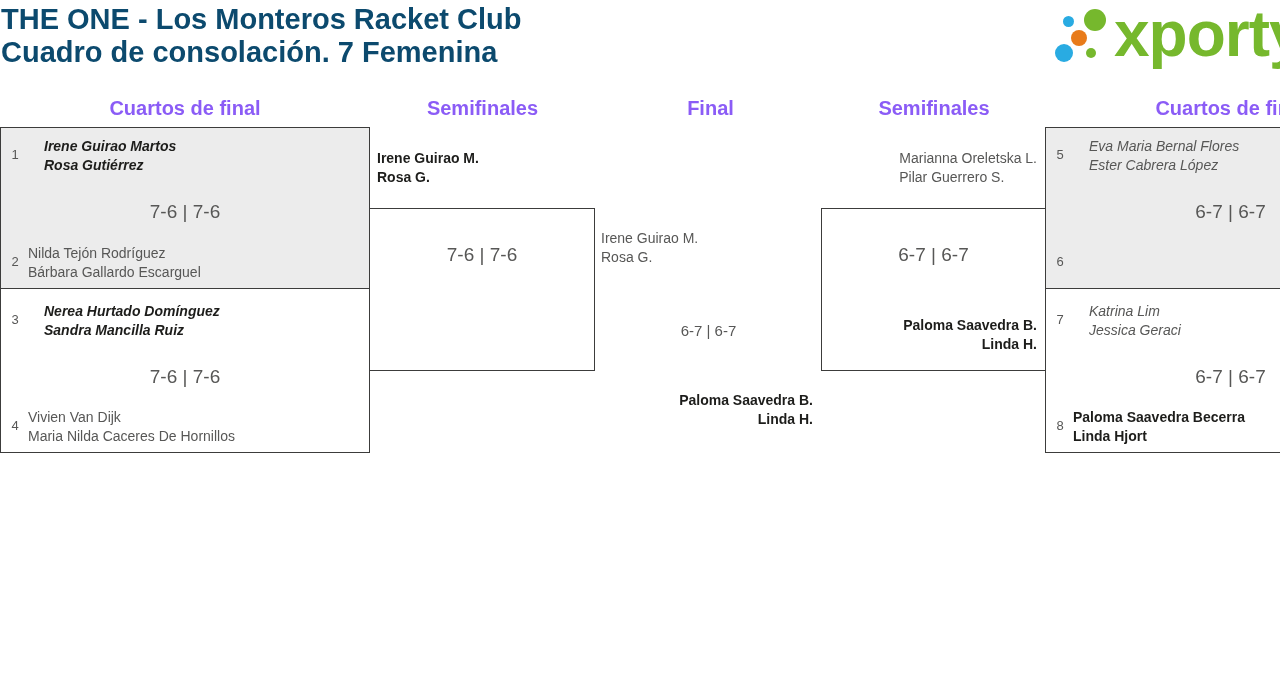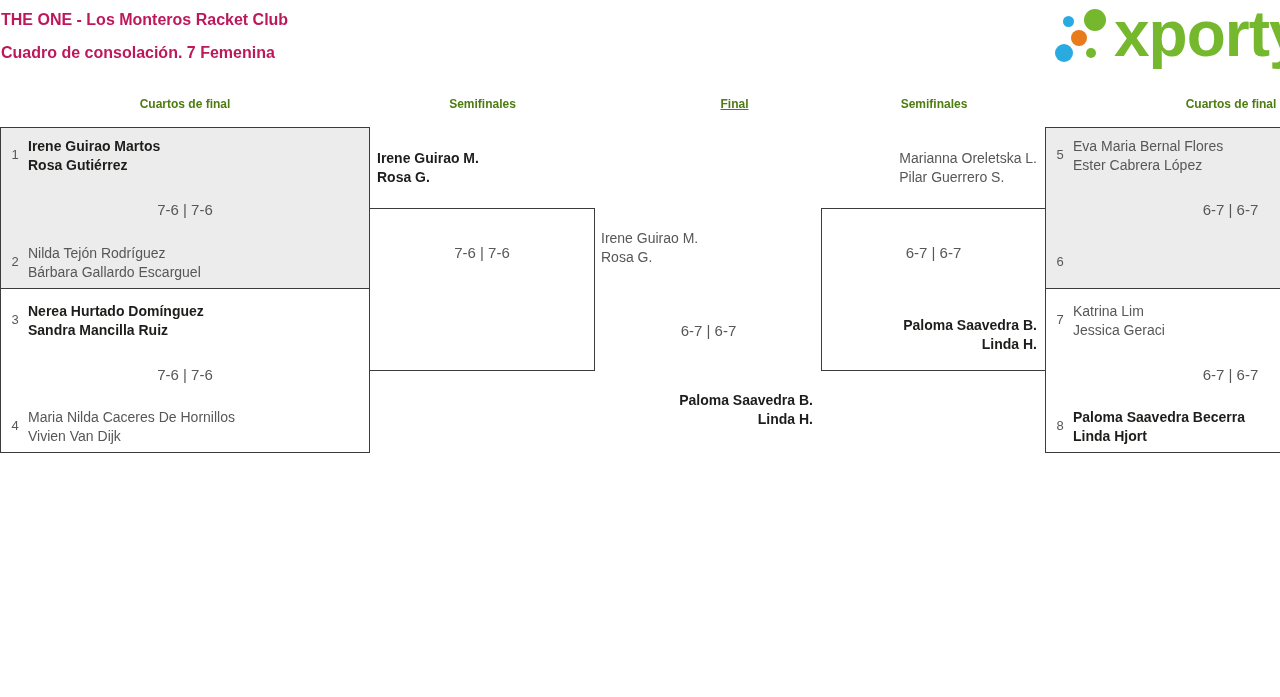--- a/index.html
+++ b/index.html
@@ -9,55 +9,55 @@
     --gray-bg:#ececec;
     --border:#3c3c3b;
     --text-dark:#1d1d1b;
     --text-gray:#575756;
   }
   html,body{margin:0;padding:0;}
   body{background:#fff;font-family:"Liberation Sans",sans-serif;}
   #page{position:relative;width:1280px;height:697px;overflow:hidden;background:#fff;}
 
   
-  .title{position:absolute;left:1px;top:3px;font-size:16px;line-height:33px;font-weight:700;color:#be185d;white-space:nowrap;}
+  .title{position:absolute;left:1px;top:3px;font-size:29px;line-height:33px;font-weight:700;color:#0c4a6e;white-space:nowrap;}
   .logo{position:absolute;left:1050px;top:4px;width:228px;height:70px;cursor:pointer;}
   .dot{position:absolute;border-radius:50%;}
   .dot-blue-sm{left:13px;top:12px;width:11px;height:11px;background:var(--blue);}
   .dot-green-lg{left:34px;top:5px;width:22px;height:22px;background:var(--green);}
   .dot-orange{left:21px;top:26px;width:16px;height:16px;background:var(--orange);}
   .dot-blue-lg{left:5px;top:40px;width:18px;height:18px;background:var(--blue);}
   .dot-green-sm{left:36px;top:44px;width:10px;height:10px;background:var(--green);}
   .wordmark{position:absolute;left:64px;top:6px;font-size:64px;font-weight:700;letter-spacing:-1px;color:var(--green);line-height:48px;}
 
   
-  .round-label{position:absolute;top:97px;font-size:12px;font-weight:700;color:#4d7c0f;text-align:center;white-space:nowrap;}
+  .round-label{position:absolute;top:97px;font-size:20px;font-weight:700;color:#8b5cf6;text-align:center;white-space:nowrap;}
   .rl1{left:0;width:370px;}
   .rl2{left:370px;width:225px;}
-  .rl3{left:621px;width:227px;text-decoration:underline;}
+  .rl3{left:597px;width:227px;}
   .rl4{left:822px;width:224px;}
   .rl5{left:1046px;width:370px;}
 
   
   .box{position:absolute;border:1px solid var(--border);box-sizing:border-box;}
   .qf1{left:0;top:127px;width:370px;height:162px;background:var(--gray-bg);}
   .qf2{left:0;top:288px;width:370px;height:165px;background:#fff;}
   .sf1{left:369px;top:208px;width:226px;height:163px;background:#fff;}
   .sf2{left:821px;top:208px;width:225px;height:163px;background:#fff;}
   .qf3{left:1045px;top:127px;width:371px;height:162px;background:var(--gray-bg);}
   .qf4{left:1045px;top:288px;width:371px;height:165px;background:#fff;}
 
   .team{position:absolute;white-space:nowrap;}
   .team div{font-size:14px;line-height:19px;color:var(--text-gray);}
   .team div.w{font-weight:700;color:var(--text-dark);}
   .seed{position:absolute;font-size:13px;color:var(--text-gray);width:14px;text-align:center;}
-  .score{position:absolute;left:0;right:0;text-align:center;font-size:15px;color:var(--text-gray);white-space:nowrap;}
+  .score{position:absolute;left:0;right:0;text-align:center;font-size:19px;color:var(--text-gray);white-space:nowrap;}
 
   
-  .qfbox .team-top{left:27px;top:9px;}
+  .qfbox .team-top{left:43px;top:9px;font-style:italic;}
   .qfbox .seed-top{left:7px;top:19px;}
   .qfbox .score{top:73px;}
   .qfbox .team-bottom{left:27px;top:116px;}
   .qfbox .seed-bottom{left:7px;top:126px;}
   .box-b .team-top{top:13px;}
   .box-b .seed-top{top:23px;}
   .box-b .score{top:77px;}
   .box-b .team-bottom{top:119px;}
   .box-b .seed-bottom{top:129px;}
 
@@ -116,22 +116,22 @@
 
   <div class="box qfbox box-b qf2">
     <div class="seed seed-top">3</div>
     <div class="team team-top">
       <div class="w">Nerea Hurtado Domínguez</div>
       <div class="w">Sandra Mancilla Ruiz</div>
     </div>
     <div class="score">7-6 | 7-6</div>
     <div class="seed seed-bottom">4</div>
     <div class="team team-bottom">
+      <div>Vivien Van Dijk</div>
       <div>Maria Nilda Caceres De Hornillos</div>
-      <div>Vivien Van Dijk</div>
     </div>
   </div>
 
   <div class="team sf1-top">
     <div class="w">Irene Guirao M.</div>
     <div class="w">Rosa G.</div>
   </div>
   <div class="box sfbox sf1">
     <div class="score">7-6 | 7-6</div>
   </div>

